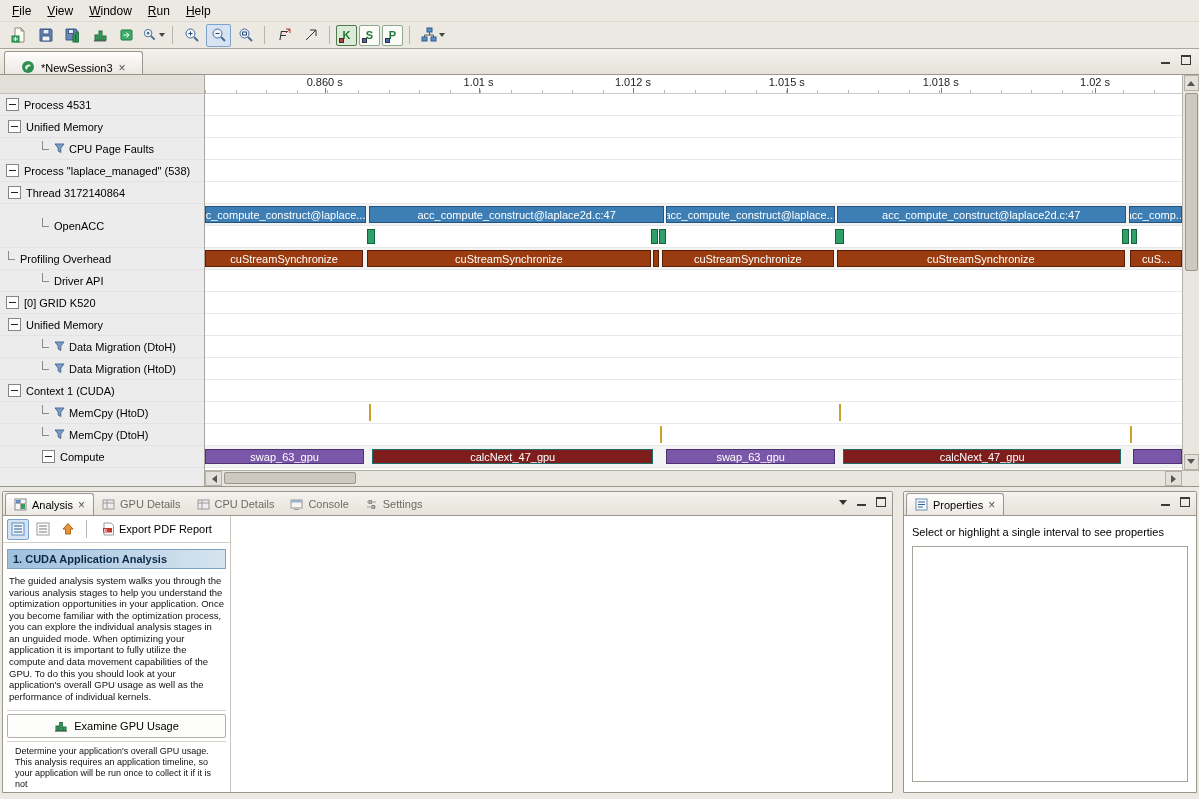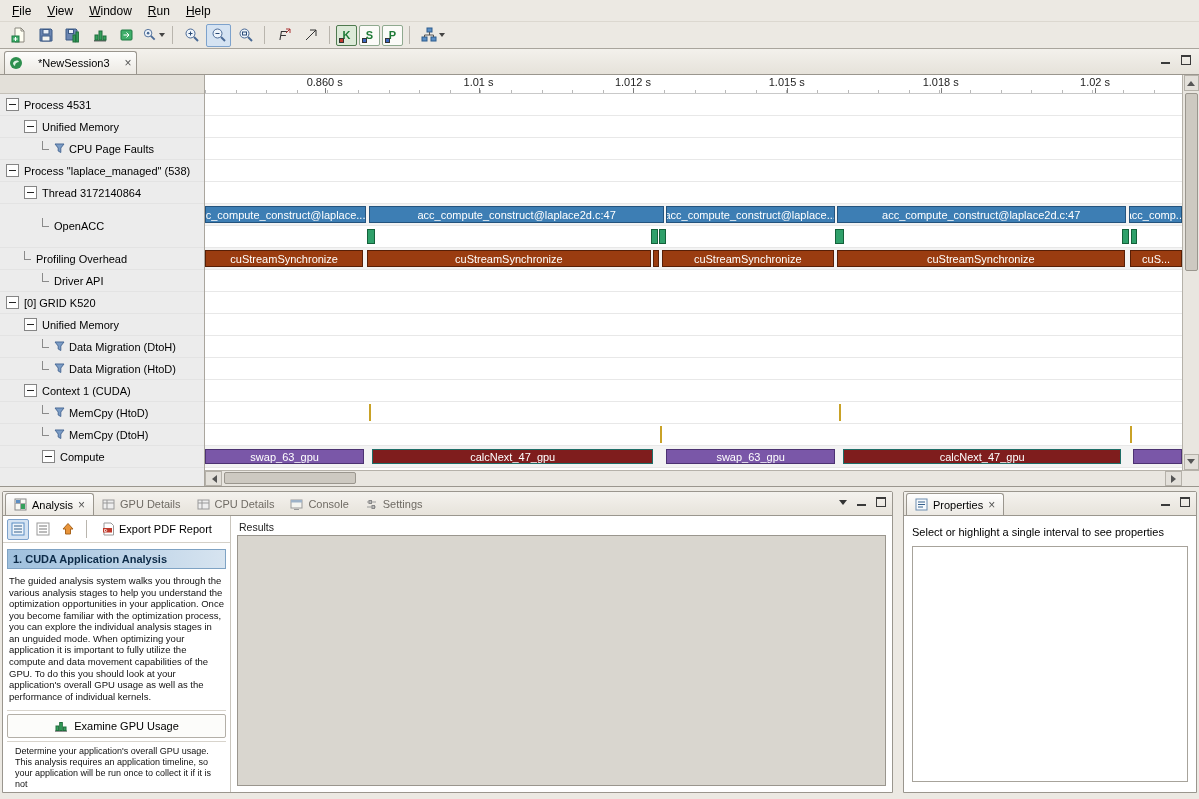--- a/index.html
+++ b/index.html
@@ -19,35 +19,35 @@
   .tbtn .caret{width:0;height:0;border-left:3px solid transparent;border-right:3px solid transparent;border-top:4px solid #444;margin-left:2px}
   .tsep{width:1px;height:18px;background:#b9b5ad;margin:0 4px}
   .kspbtn{width:21px;height:21px;border:1px solid #8fa98f;background:#fbfbf8;border-radius:2px;position:relative;display:flex;align-items:center;justify-content:center;font-weight:bold;font-size:11px;color:#1e7a36;cursor:default}
   .kspbtn.pressed{background:#dcead8;border-color:#4f7a4f}
   .ksp-dot{position:absolute;left:2px;bottom:2px;width:5px;height:5px;border:1px solid #333}
   .ksp-dot.red{background:#c23b2e}
   .ksp-dot.blue{background:#3b68c2}
 
   
   .edit-tabrow{height:26px;display:flex;align-items:flex-end;background:linear-gradient(#f3f1ec,#e6e2da);border-bottom:1px solid #9a968e;padding:0 4px;position:relative}
-  .edit-tab{height:23px;display:flex;align-items:center;gap:15px;padding:0 4px;background:linear-gradient(#fdfdfc,#ece9e3);border:1px solid #9a968e;border-bottom:none;border-radius:3px 3px 0 0;font-size:11px}
+  .edit-tab{height:23px;display:flex;align-items:flex-end;gap:6px;padding:0 16px;background:linear-gradient(#fdfdfc,#ece9e3);border:1px solid #9a968e;border-bottom:none;border-radius:3px 3px 0 0;font-size:11px}
   .win-controls{position:absolute;right:8px;top:6px;display:flex;gap:10px;align-items:center}
   .win-min{width:11px;height:10px;position:relative;cursor:default}
   .win-min::after{content:"";position:absolute;left:1px;right:1px;bottom:1px;height:2px;background:#3a3a3a}
   .win-max{width:10px;height:10px;border:1px solid #3a3a3a;border-top:2px solid #3a3a3a;cursor:default}
   .close-x{font-size:12px;color:#555;cursor:default;line-height:1}
   .close-x::before{content:"\00d7"}
 
   
   .editor-body{height:412px;display:flex;background:#fff;border-bottom:1px solid #9a968e}
   .tree{width:205px;background:#ececec;border-right:1px solid #aaa69e;display:flex;flex-direction:column}
   .tree-spacer{height:19px;background:#e3e0d9;border-bottom:1px solid #c4c0b8}
   .trow{height:22px;display:flex;align-items:center;border-bottom:1px solid #e3e3e3;white-space:nowrap;overflow:hidden;cursor:default}
   .trow.h2{height:44px}
-  .pad0{padding-left:6px}.pad1{padding-left:24px}.pad2{padding-left:42px}
+  .pad0{padding-left:6px}.pad1{padding-left:8px}.pad2{padding-left:42px}
   .expander{width:13px;height:13px;border:1px solid #858585;background:#fefefe;display:inline-flex;align-items:center;justify-content:center;margin-right:5px;flex:none}
   .expander i{display:block;width:7px;height:1px;background:#222}
   .lconn{width:7px;height:9px;border-left:1px solid #8a8a8a;border-bottom:1px solid #8a8a8a;margin:-6px 5px 0 0;flex:none}
   .funnel{margin-right:4px;flex:none}
   .tlabel{font-size:11px}
 
   .tl-main{flex:1;display:flex;flex-direction:column;min-width:0}
   .tl-top{display:flex;height:396px}
   .tl-canvas{flex:1;position:relative;min-width:0;background:#fff}
   .ruler{height:19px;background:#fff;border-bottom:1px solid #c9c9c9;position:relative;font-size:11px;color:#222}
@@ -574,24 +574,20 @@
                   <rect x="2" y="7" width="2.6" height="4.5" fill="#35a05c" stroke="#1e6e3c"></rect>
                   <rect x="5.7" y="3.5" width="2.6" height="8" fill="#35a05c" stroke="#1e6e3c"></rect>
                   <rect x="9.4" y="8" width="2.6" height="3.5" fill="#35a05c" stroke="#1e6e3c"></rect>
                 </svg>
               <span>Examine GPU Usage</span>
             </div>
           </div>
           <div class="examine-note">Determine your application's overall GPU usage. This analysis requires an application timeline, so your application will be run once to collect it if it is not</div>
         </div>
 
-        <div class="an-right">
-          <div class="results-label">Results</div>
-          <div class="results-box"></div>
-        </div>
       </div>
     </div>
 
     <div class="panel right">
       <div class="ptabrow">
         <div class="ptab active">
           <svg width="13" height="13" viewBox="0 0 13 13">
               <rect x="1" y="1" width="11" height="11" fill="#f6f9fc" stroke="#6d8db0"></rect>
               <path d="M3 4h7M3 6.5h7M3 9h5" stroke="#35608c"></path>
             </svg>

